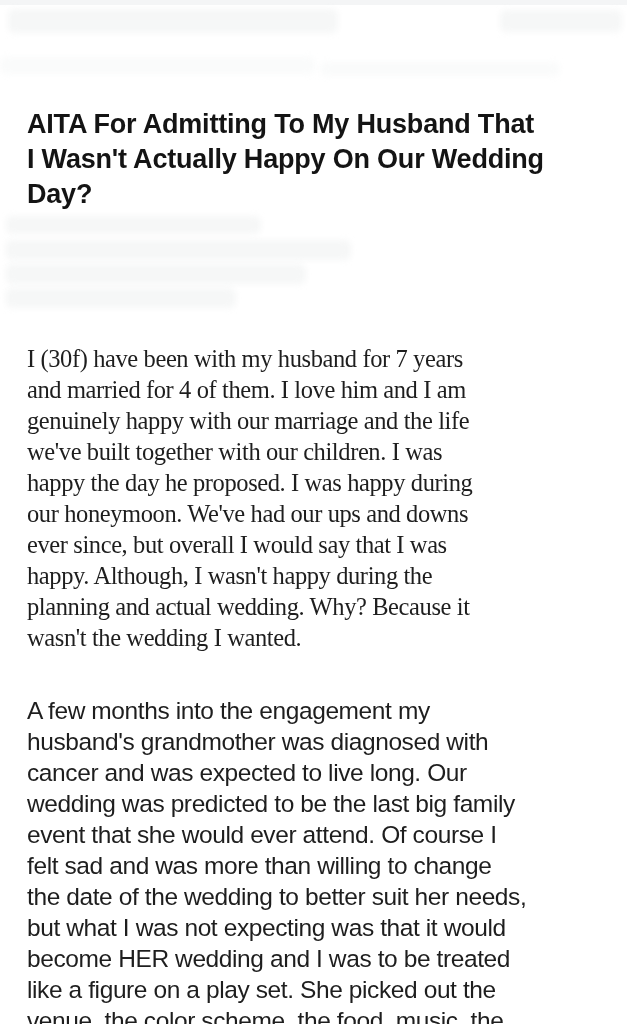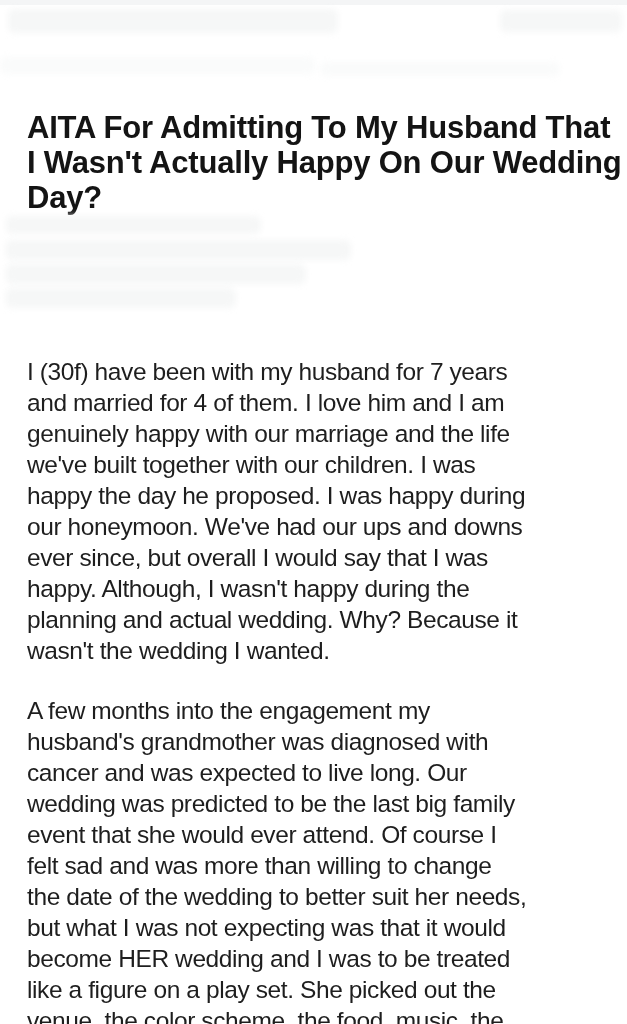--- a/index.html
+++ b/index.html
@@ -26,39 +26,39 @@
     background: #f6f7f7;
     border-radius: 6px;
     filter: blur(3px);
   }
   .smudge.lighter { background: #fafbfb; }
   .post-title {
     position: absolute;
     left: 27px;
     top: 89px;
     width: 585px;
-    font-size: 31px;
+    font-size: 27px;
     font-weight: bold;
     line-height: 35px;
     letter-spacing: -0.2px;
     color: #141414;
     white-space: pre;
   }
   .post-paragraph {
     position: absolute;
     left: 27px;
     width: 598px;
     font-size: 24.5px;
     font-weight: normal;
     line-height: 31px;
     letter-spacing: -0.4px;
     color: #1e1e1e;
     white-space: pre;
   }
-  .para-1 { top: 356px; }
+  .para-1 { top: 343px; font-family: Liberation Serif, serif; }
   .para-2 { top: 695px; }
 </style>
 </head>
 <body>
 
 <div class="page">
 
   <div class="top-strip"></div>
 
   <div class="smudge" style="left:8px; top:9px; width:330px; height:24px;"></div>

